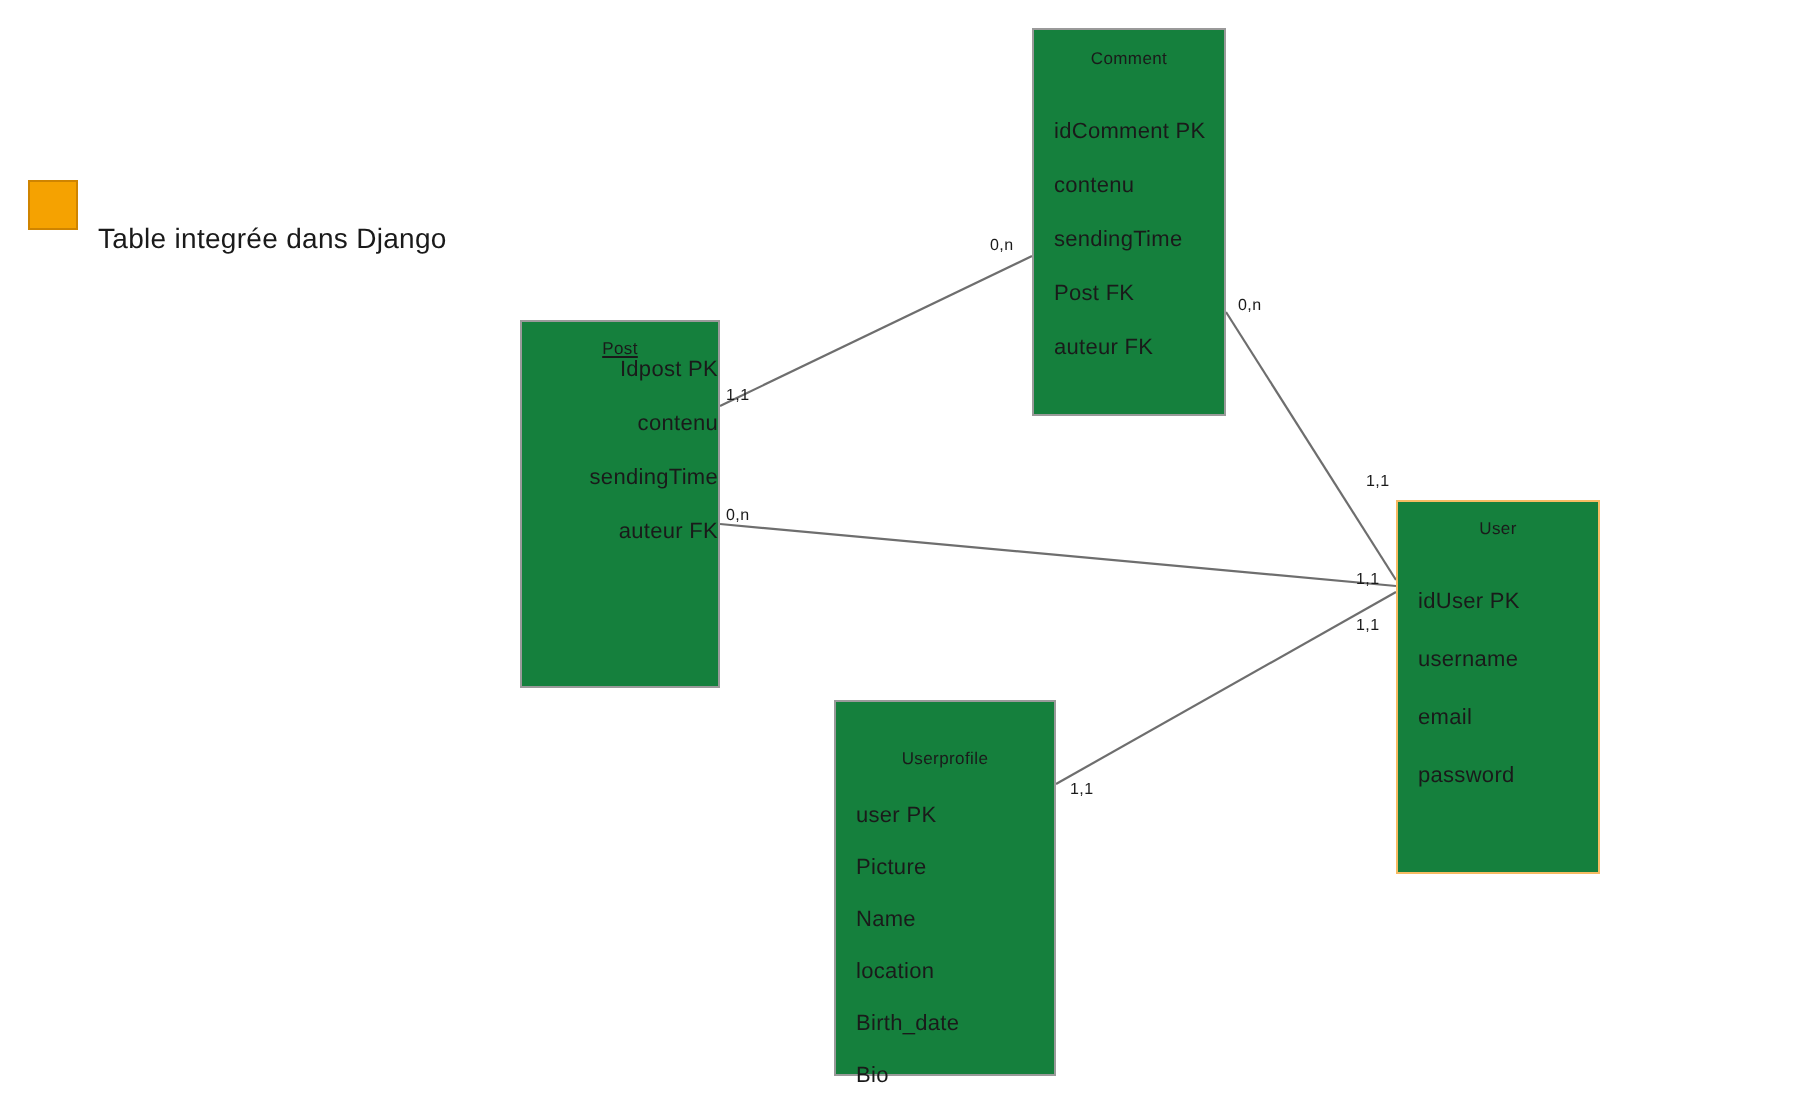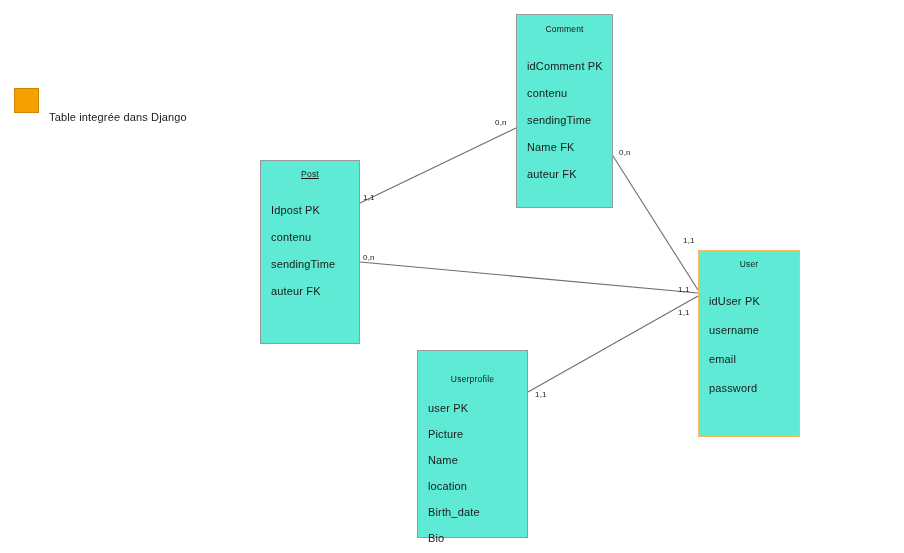--- a/index.html
+++ b/index.html
@@ -39,31 +39,31 @@
     align-items: center;
     gap: 10px;
   }
   #legend-swatch {
     width: 25px;
     height: 25px;
     background: #f5a201;
     border: 1px solid #cf8400;
   }
   #legend-label {
-    font-size: 11px;
+    font-size: 14px;
     color: #1a1a1a;
     white-space: nowrap;
     letter-spacing: .15px;
     margin-top: 33px;
   }
 
   
   .entity {
     position: absolute;
-    background: #5eead4;
+    background: #15803d;
     border: 1.3px solid #9a9a9a;
   }
   .entity.django {
     border-color: #f6bb63;
     border-width: 1.6px;
   }
   .entity-title {
     text-align: center;
     font-size: 8.5px;
     color: #1a1a1a;
@@ -80,21 +80,21 @@
     white-space: nowrap;
     letter-spacing: .15px;
   }
 
   
   #entity-comment .entity-title { margin-top: 9px; }
   #entity-comment .entity-attrs { margin-top: 26px; padding-left: 10px; }
   #entity-comment .entity-attrs li { margin-bottom: 15px; }
 
   #entity-post .entity-title { margin-top: 8px; text-decoration: underline; }
-  #entity-post .entity-attrs { margin-top: 25px; padding-left: 10px; }
+  #entity-post .entity-attrs { padding-left: 10px; text-align: right; }
   #entity-post .entity-attrs li { margin-bottom: 15px; }
 
   #entity-user .entity-title { margin-top: 8px; }
   #entity-user .entity-attrs { margin-top: 26px; padding-left: 10px; }
   #entity-user .entity-attrs li { margin-bottom: 17px; }
 
   #entity-userprofile .entity-title { margin-top: 23px; }
   #entity-userprofile .entity-attrs { margin-top: 18px; padding-left: 10px; }
   #entity-userprofile .entity-attrs li { margin-bottom: 14px; }
 
@@ -130,21 +130,21 @@
     <div id="legend-swatch"></div>
     <div id="legend-label">Table integrée dans Django</div>
   </div>
 
   <div class="entity" id="entity-comment" style="left:516px; top:14px; width:97px; height:194px;">
     <div class="entity-title">Comment</div>
     <ul class="entity-attrs">
       <li>idComment PK</li>
       <li>contenu</li>
       <li>sendingTime</li>
-      <li>Name FK</li>
+      <li>Post FK</li>
       <li>auteur FK</li>
     </ul>
   </div>
 
   <div class="entity" id="entity-post" style="left:260px; top:160px; width:100px; height:184px;">
     <div class="entity-title">Post</div>
     <ul class="entity-attrs">
       <li>Idpost PK</li>
       <li>contenu</li>
       <li>sendingTime</li>

